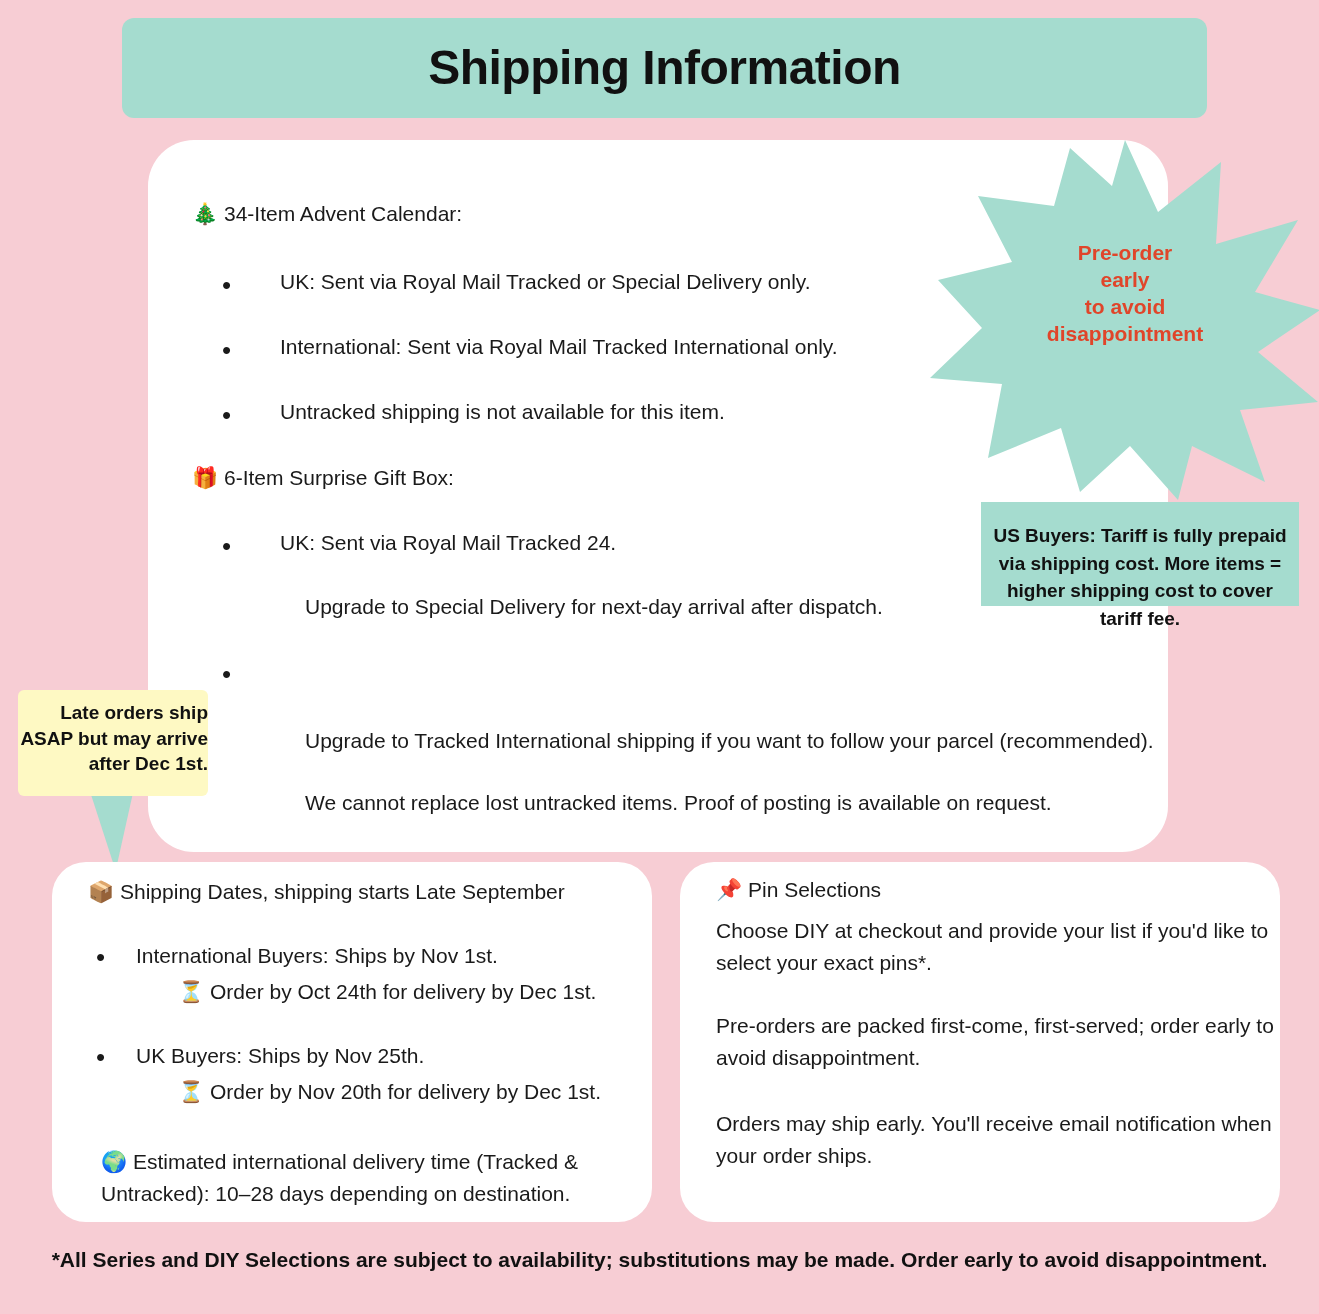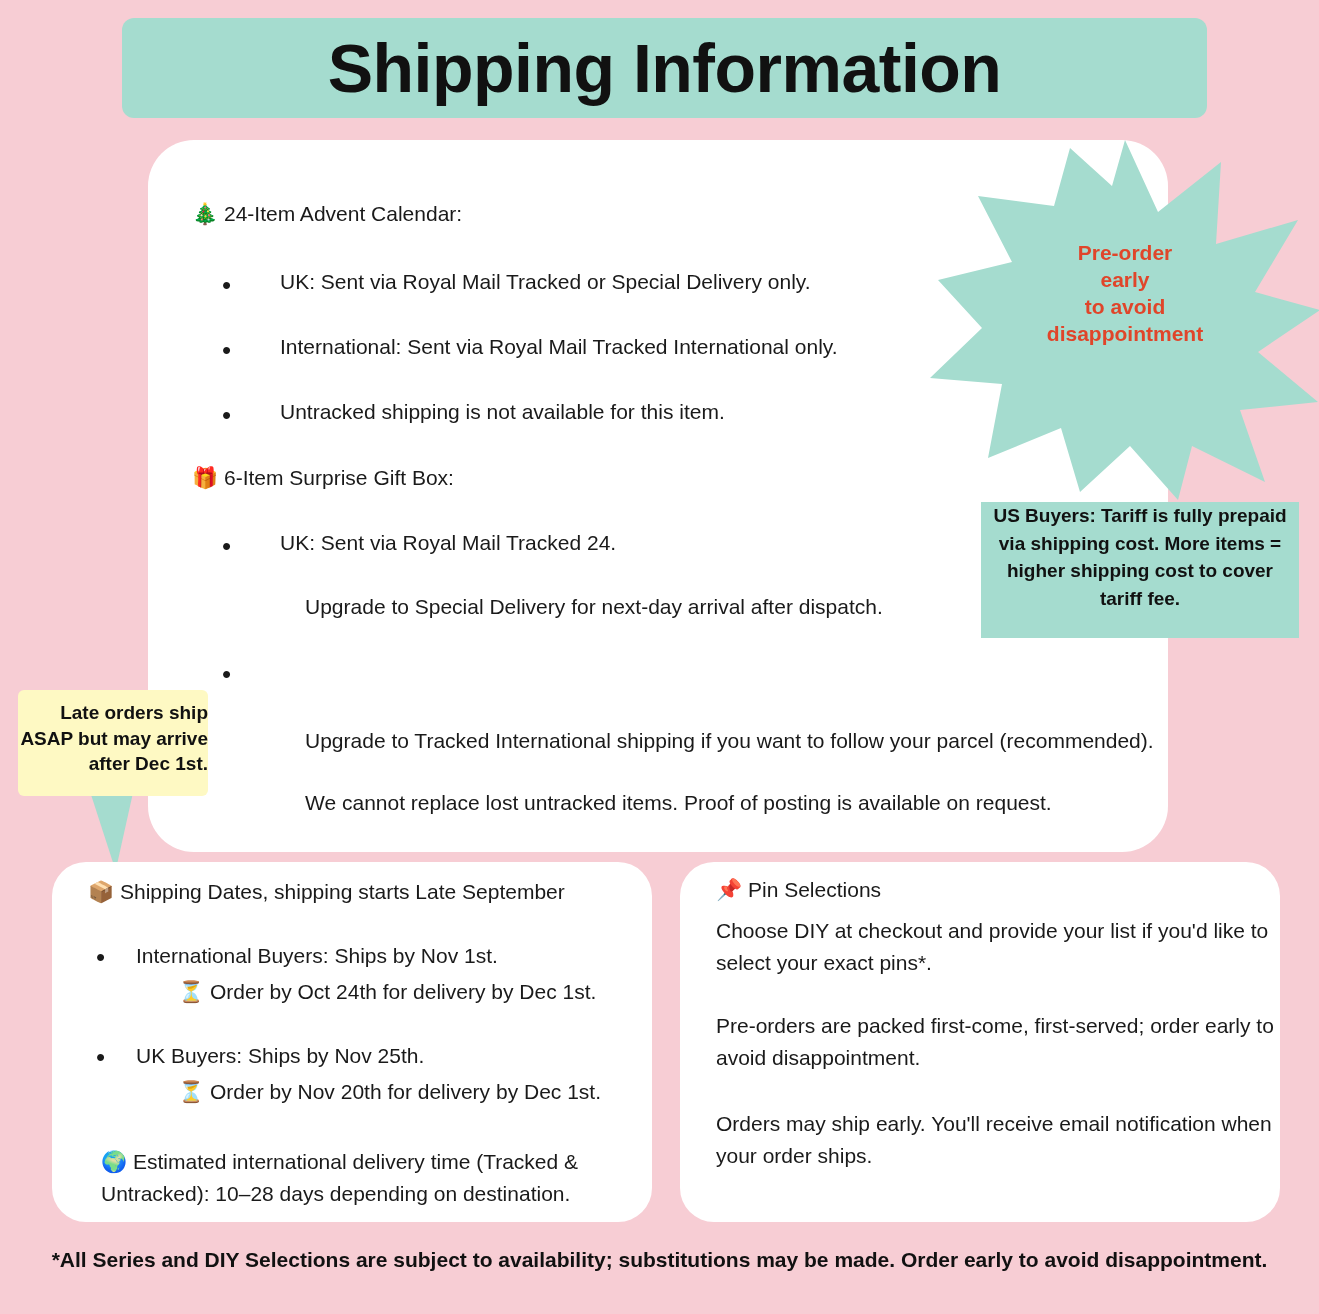--- a/index.html
+++ b/index.html
@@ -31,21 +31,21 @@
     border-radius: 12px;
   }
   .header-title {
     position: absolute;
     left: 122px;
     top: 22px;
     width: 1085px;
     height: 92px;
     line-height: 92px;
     text-align: center;
-    font-size: 68px;
+    font-size: 48px;
     font-weight: bold;
     color: #111111;
     letter-spacing: -0.5px;
   }
 
   
   .main-card {
     position: absolute;
     left: 148px;
     top: 140px;
@@ -103,23 +103,23 @@
     font-weight: bold;
     line-height: 1.28;
   }
 
   
   .us-box {
     position: absolute;
     left: 981px;
     top: 502px;
     width: 318px;
-    height: 136px;
+    height: 104px;
     background: #a5dccf;
-    padding: 0 10px;
+    padding: 20px 10px;
     box-sizing: border-box;
     text-align: center;
     font-size: 19px;
     line-height: 1.45;
     color: #111111;
     font-weight: bold;
   }
 
   
   .bubble {
@@ -213,21 +213,21 @@
 
 <div class="page">
 
   <div class="header-band"></div>
   <div class="header-title">Shipping Information</div>
 
   <div class="main-card"></div>
 
   <div class="section-head" style="left:192px; top:202px;">
     <span>🎄</span>
-    <span>24-Item Advent Calendar:</span>
+    <span>34-Item Advent Calendar:</span>
   </div>
 
   <div class="bullet-dot" style="left:222px; top:272px;">•</div>
   <div class="bullet-row" style="left:280px; top:270px;">UK: Sent via Royal Mail Tracked or Special Delivery only.</div>
 
   <div class="bullet-dot" style="left:222px; top:337px;">•</div>
   <div class="bullet-row" style="left:280px; top:335px;">International: Sent via Royal Mail Tracked International only.</div>
 
   <div class="bullet-dot" style="left:222px; top:402px;">•</div>
   <div class="bullet-row" style="left:280px; top:400px;">Untracked shipping is not available for this item.</div>

